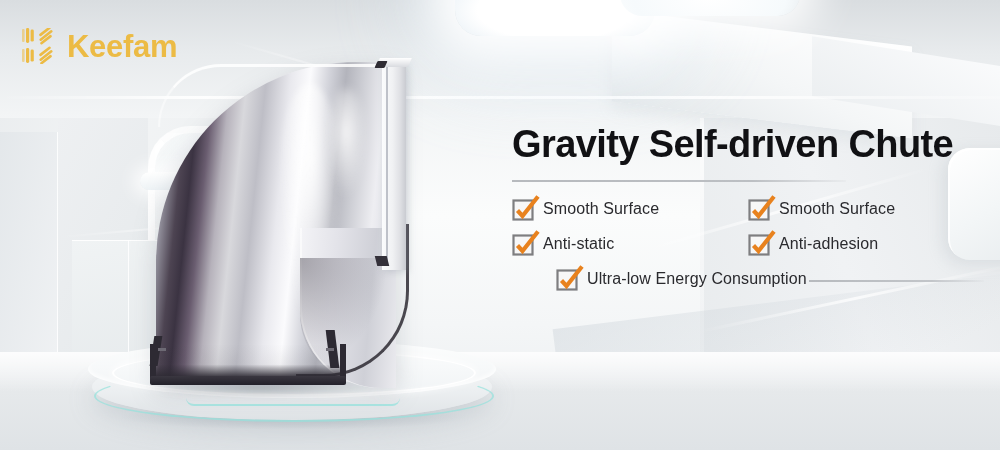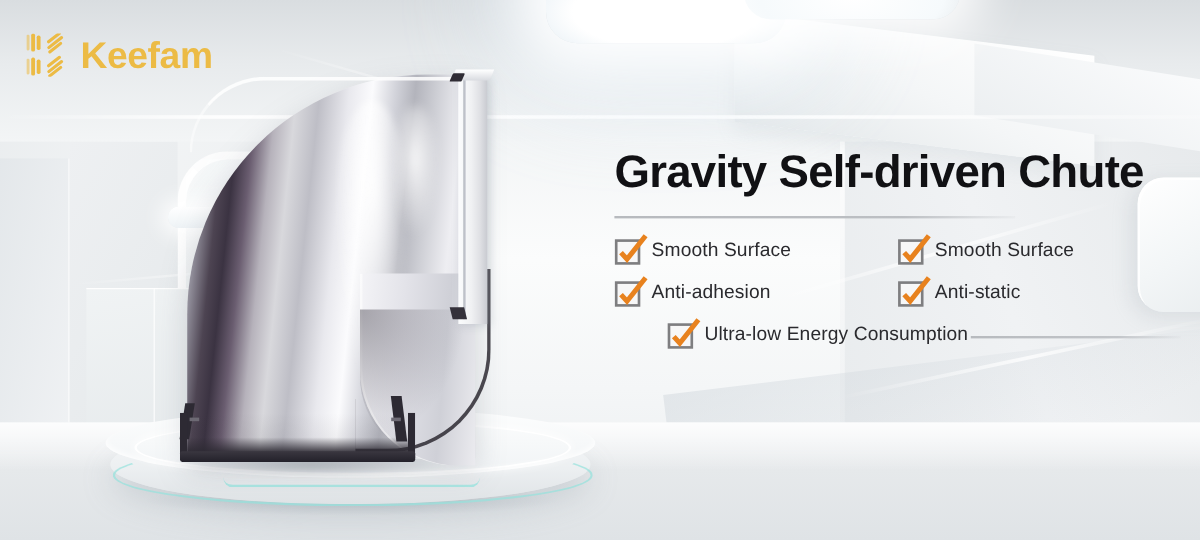--- a/index.html
+++ b/index.html
@@ -446,30 +446,30 @@
       </div>
 
       <div class="frow">
         <div class="fcell">
           <span class="check">
             <svg viewBox="0 0 30 28">
               <rect x="2.5" y="5.5" width="19" height="19" fill="#f7f7f7" stroke="#7e7e80" stroke-width="2.2"></rect>
               <path d="M6.5 15.5 L11.5 21 L27 1.5" fill="none" stroke="#e8821e" stroke-width="4.2"></path>
             </svg>
           </span>
-          <span class="ftext">Anti-adhesion</span>
+          <span class="ftext">Anti-static</span>
         </div>
         <div class="fcell">
           <span class="check">
             <svg viewBox="0 0 30 28">
               <rect x="2.5" y="5.5" width="19" height="19" fill="#f7f7f7" stroke="#7e7e80" stroke-width="2.2"></rect>
               <path d="M6.5 15.5 L11.5 21 L27 1.5" fill="none" stroke="#e8821e" stroke-width="4.2"></path>
             </svg>
           </span>
-          <span class="ftext">Anti-static</span>
+          <span class="ftext">Anti-adhesion</span>
         </div>
       </div>
 
       <div class="frow3">
         <div class="fcell wide">
           <span class="check">
             <svg viewBox="0 0 30 28">
               <rect x="2.5" y="5.5" width="19" height="19" fill="#f7f7f7" stroke="#7e7e80" stroke-width="2.2"></rect>
               <path d="M6.5 15.5 L11.5 21 L27 1.5" fill="none" stroke="#e8821e" stroke-width="4.2"></path>
             </svg>

